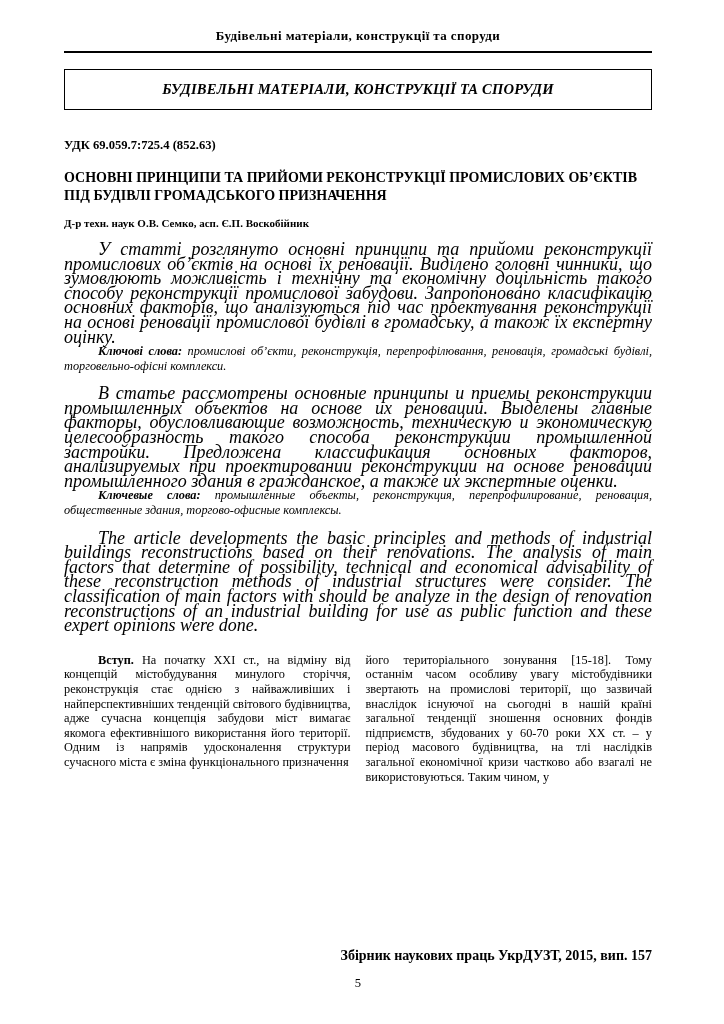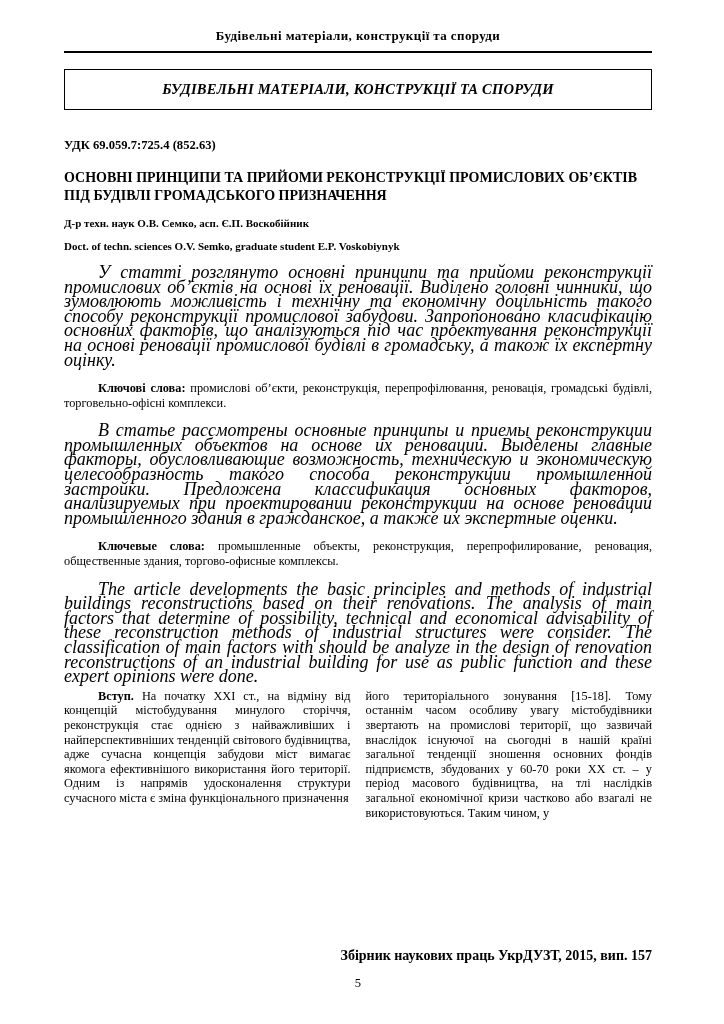--- a/index.html
+++ b/index.html
@@ -55,29 +55,30 @@
   }
   .abstract {
     margin-top: 13px;
     font-style: italic;
     font-size: 18px;
     line-height: 14.6px;
     text-align: justify;
     text-indent: 34px;
   }
   .keywords {
-    margin-top: 14px;
+    margin-top: 0;
+    font-style: italic;
     font-size: 12.3px;
     line-height: 14.6px;
     text-align: justify;
     text-indent: 34px;
   }
   .keywords .kw-label { font-weight: bold; }
   .body-columns {
-    margin-top: 5px;
+    margin-top: 20px;
     display: flex;
     gap: 15px;
   }
   .col {
     width: 290px;
     font-size: 12.3px;
     line-height: 14.6px;
     text-align: justify;
   }
   .col.first p { text-indent: 34px; margin: 0; }
@@ -107,21 +108,20 @@
   <div class="running-head">Будівельні матеріали, конструкції та споруди</div>
 
   <div class="section-box">БУДІВЕЛЬНІ МАТЕРІАЛИ, КОНСТРУКЦІЇ ТА СПОРУДИ</div>
 
   <div class="udc">УДК 69.059.7:725.4 (852.63)</div>
 
   <div class="title">ОСНОВНІ ПРИНЦИПИ ТА ПРИЙОМИ РЕКОНСТРУКЦІЇ ПРОМИСЛОВИХ ОБ’ЄКТІВ ПІД БУДІВЛІ ГРОМАДСЬКОГО ПРИЗНАЧЕННЯ</div>
   <div class="authors">Д-р техн. наук О.В. Семко, асп. Є.П. Воскобійник</div>
 
 
-  <div class="authors">Doct. of techn. sciences O.V. Semko, graduate student E.P. Voskobiynyk</div>
 
   <div class="abstract">У статті розглянуто основні принципи та прийоми реконструкції промислових об’єктів на основі їх реновації. Виділено головні чинники, що зумовлюють можливість і технічну та економічну доцільність такого способу реконструкції промислової забудови. Запропоновано класифікацію основних факторів, що аналізуються під час проектування реконструкції на основі реновації промислової будівлі в громадську, а також їх експертну оцінку.</div>
   <div class="keywords">
     <span class="kw-label">Ключові слова:</span><span> промислові об’єкти, реконструкція, перепрофілювання, реновація, громадські будівлі, торговельно-офісні комплекси.</span>
   </div>
 
   <div class="abstract">В статье рассмотрены основные принципы и приемы реконструкции промышленных объектов на основе их реновации. Выделены главные факторы, обусловливающие возможность, техническую и экономическую целесообразность такого способа реконструкции промышленной застройки. Предложена классификация основных факторов, анализируемых при проектировании реконструкции на основе реновации промышленного здания в гражданское, а также их экспертные оценки.</div>
   <div class="keywords">
     <span class="kw-label">Ключевые слова:</span><span> промышленные объекты, реконструкция, перепрофилирование, реновация, общественные здания, торгово-офисные комплексы.</span>
   </div>

